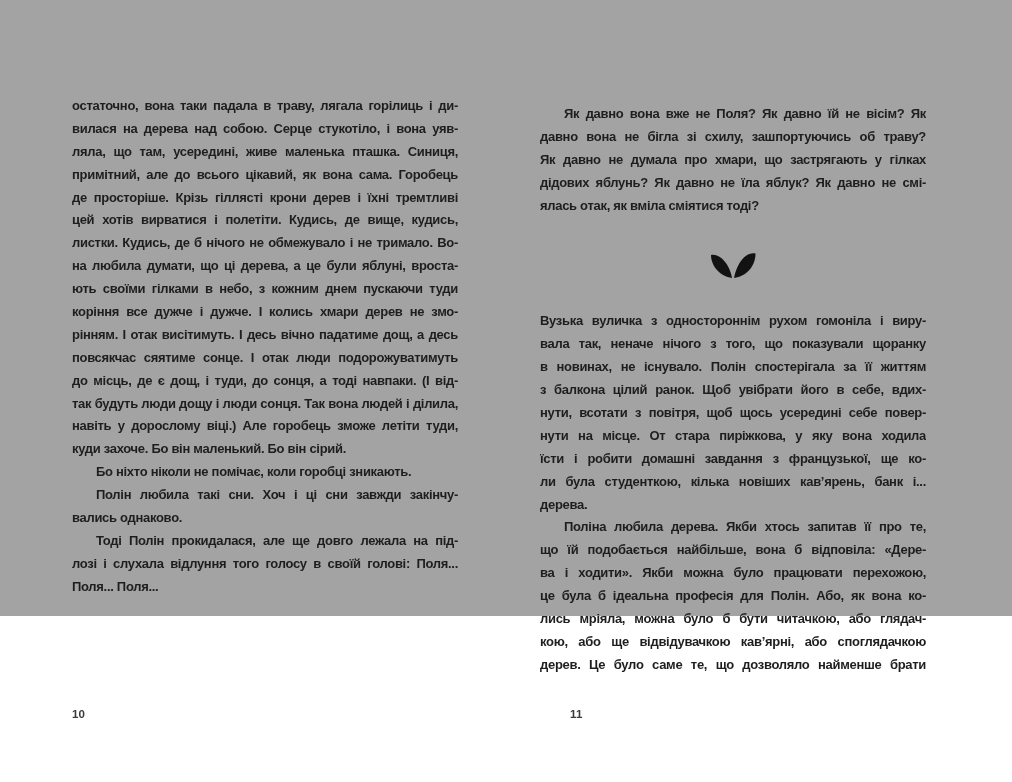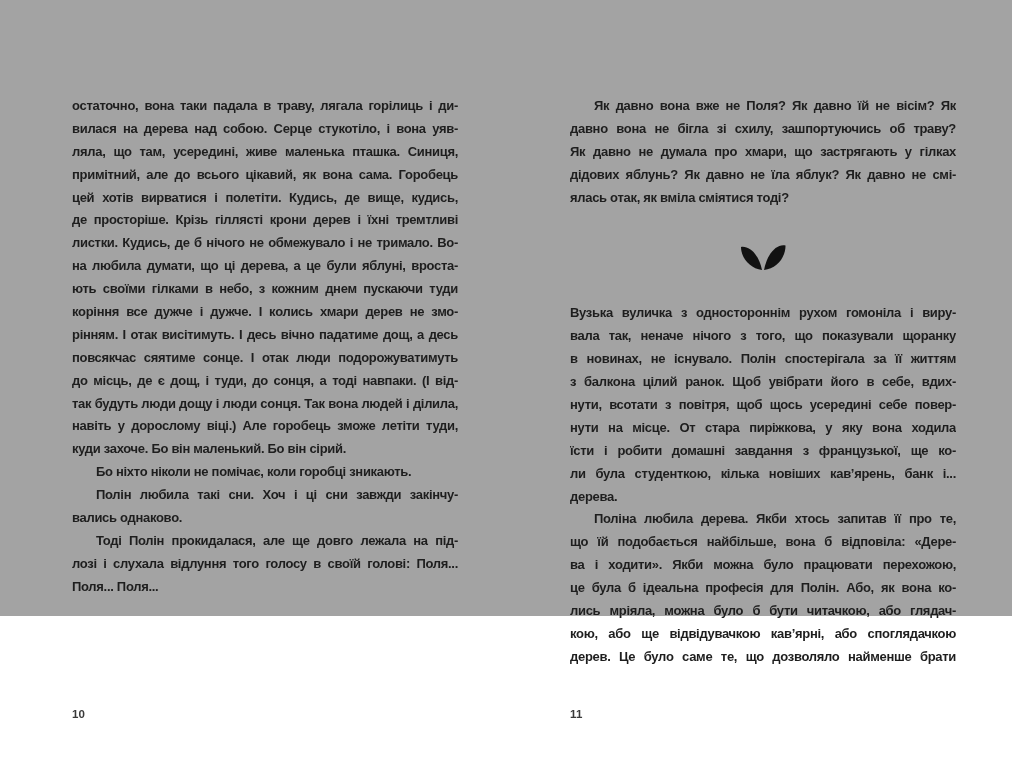--- a/index.html
+++ b/index.html
@@ -16,21 +16,21 @@
     width: 1012px;
     height: 616px;
     background: #a3a3a3;
   }
   .textcol {
     position: absolute;
     top: 95px;
     width: 386px;
   }
   .textcol.left-col  { left: 72px; }
-  .textcol.right-col { left: 570px; }
+  .textcol.right-col { left: 540px; margin-top: 8px; }
   .line {
     height: 22.9px;
     line-height: 22.9px;
     font-size: 13px;
     font-weight: 700;
     letter-spacing: -0.3px;
     color: #1e1e1e;
     white-space: nowrap;
     overflow: hidden;
   }
@@ -63,22 +63,22 @@
 </head>
 <body>
 
 <div class="spread">
 
   <div class="textcol left-col" id="left-lines">
       <div class="line j">остаточно, вона таки падала в траву, лягала горілиць і ди-</div>
       <div class="line j">вилася на дерева над собою. Серце стукотіло, і вона уяв-</div>
       <div class="line j">ляла, що там, усередині, живе маленька пташка. Синиця,</div>
       <div class="line j">примітний, але до всього цікавий, як вона сама. Горобець</div>
+      <div class="line j">де просторіше. Крізь гіллясті крони дерев і їхні тремтливі</div>
       <div class="line j">цей хотів вирватися і полетіти. Кудись, де вище, кудись,</div>
-      <div class="line j">де просторіше. Крізь гіллясті крони дерев і їхні тремтливі</div>
       <div class="line j">листки. Кудись, де б нічого не обмежувало і не тримало. Во-</div>
       <div class="line j">на любила думати, що ці дерева, а це були яблуні, вроста-</div>
       <div class="line j">ють своїми гілками в небо, з кожним днем пускаючи туди</div>
       <div class="line j">коріння все дужче і дужче. І колись хмари дерев не змо-</div>
       <div class="line j">рінням. І отак висітимуть. І десь вічно падатиме дощ, а десь</div>
       <div class="line j">повсякчас сяятиме сонце. І отак люди подорожуватимуть</div>
       <div class="line j">до місць, де є дощ, і туди, до сонця, а тоді навпаки. (І від-</div>
       <div class="line j">так будуть люди дощу і люди сонця. Так вона людей і ділила,</div>
       <div class="line j">навіть у дорослому віці.) Але горобець зможе летіти туди,</div>
       <div class="line">куди захоче. Бо він маленький. Бо він сірий.</div>

